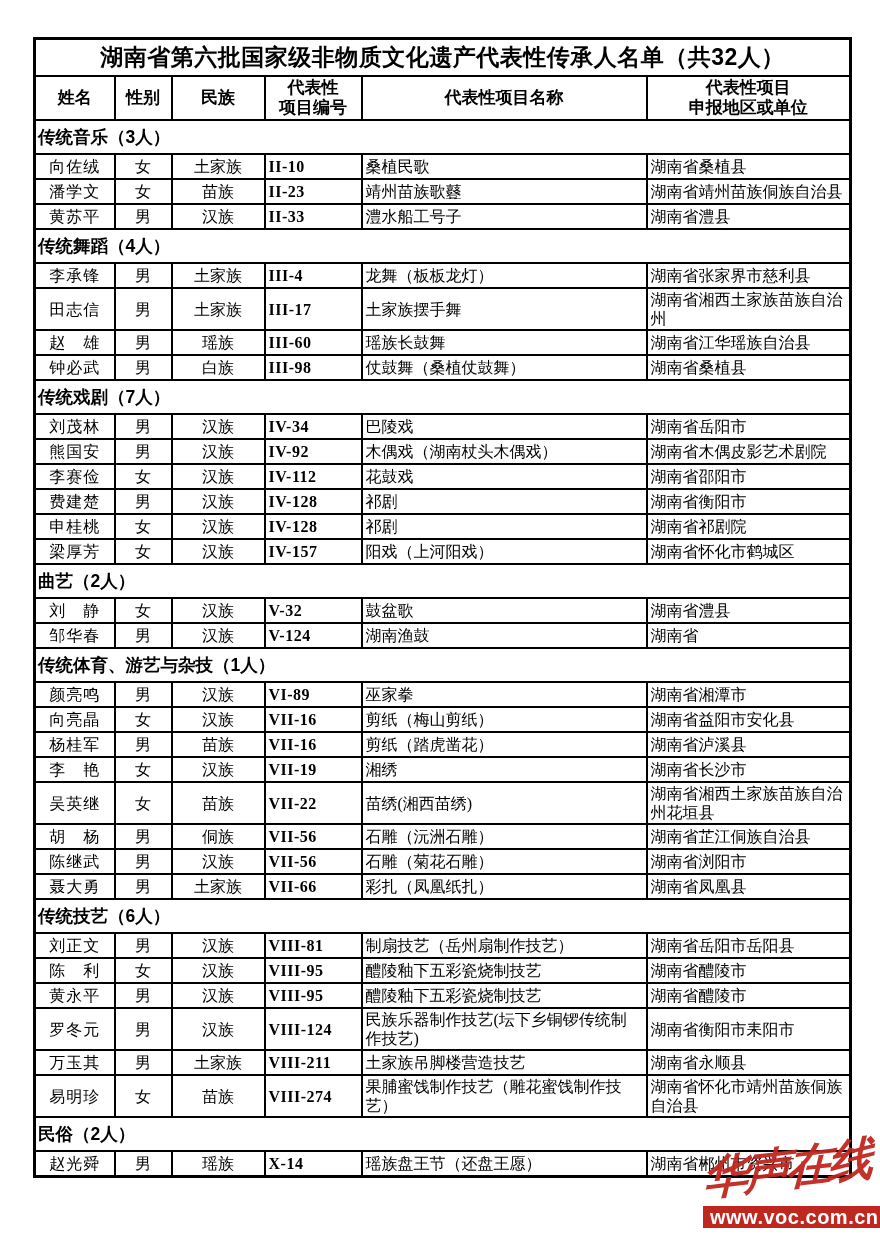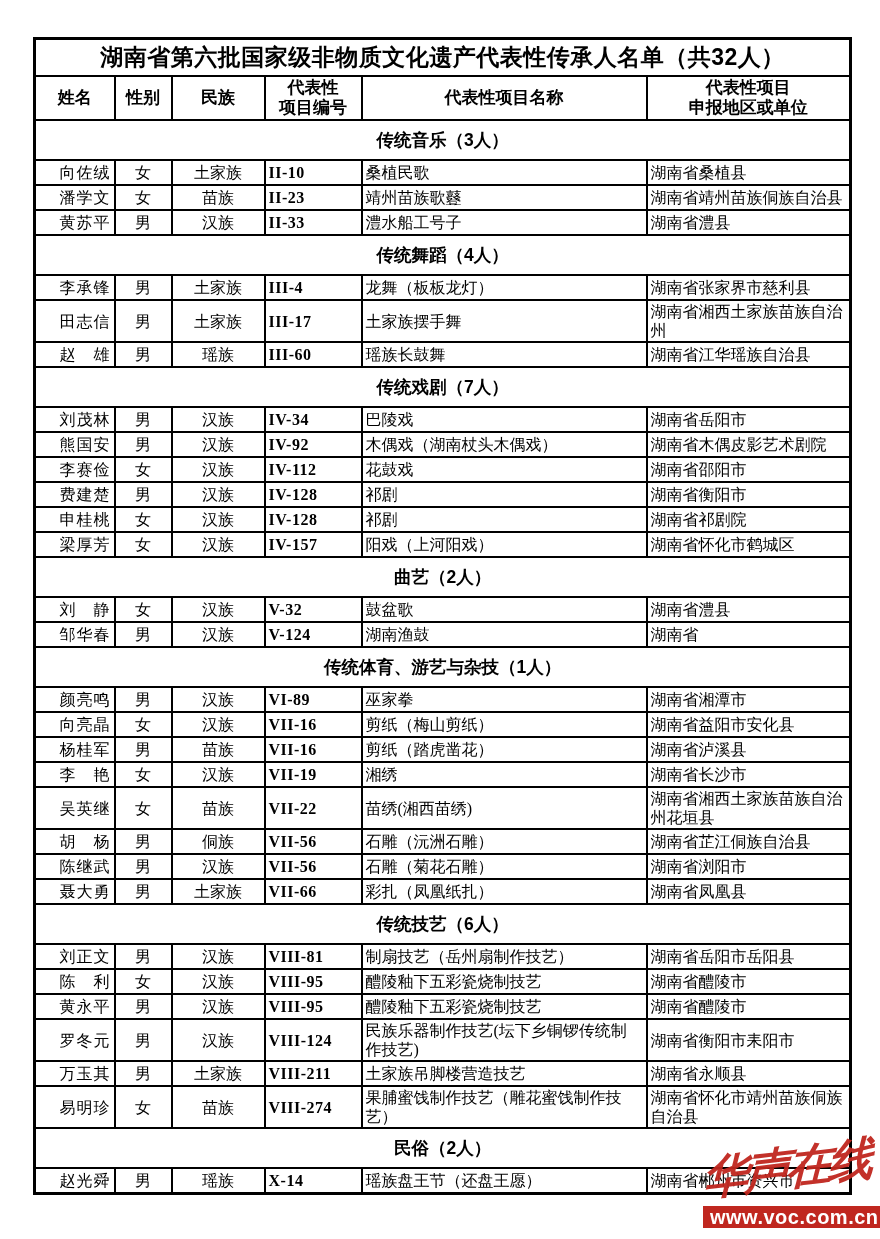--- a/index.html
+++ b/index.html
@@ -42,32 +42,32 @@
     text-align: center;
     white-space: pre-line;
     line-height: 20px;
     height: 44px;
     padding: 1px 2px;
   }
   .section-cell {
     font-family: "Liberation Sans", "DejaVu Sans", sans-serif;
     font-weight: bold;
     font-size: 17.5px;
-    text-align: center;
-    height: 40px;
+    text-align: left;
+    height: 34px;
     line-height: 21px;
-    padding: 0 18px;
+    padding: 0 2px;
   }
   tbody td.data-cell {
     font-size: 16px;
     line-height: 19px;
     height: 25px;
     padding: 1px 3px;
   }
-  td.c0 { text-align: right; padding-left: 5px; letter-spacing: 1px; }
+  td.c0 { text-align: center; padding-left: 5px; letter-spacing: 1px; }
   td.c1, td.c2 { text-align: center; }
   td.c3 {
     text-align: left;
     font-family: "Liberation Serif", "DejaVu Serif", serif;
     font-size: 16px;
     letter-spacing: 0.5px;
     font-weight: bold;
   }
   td.c4, td.c5 { text-align: left; padding-left: 5px; }
 
@@ -181,20 +181,28 @@
       </tr>
       <tr>
         <td class="data-cell c0">赵　雄</td>
         <td class="data-cell c1">男</td>
         <td class="data-cell c2">瑶族</td>
         <td class="data-cell c3">III-60</td>
         <td class="data-cell c4">瑶族长鼓舞</td>
         <td class="data-cell c5">湖南省江华瑶族自治县</td>
       </tr>
       <tr>
+        <td class="data-cell c0">钟必武</td>
+        <td class="data-cell c1">男</td>
+        <td class="data-cell c2">白族</td>
+        <td class="data-cell c3">III-98</td>
+        <td class="data-cell c4">仗鼓舞（桑植仗鼓舞）</td>
+        <td class="data-cell c5">湖南省桑植县</td>
+      </tr>
+      <tr>
         <td colspan="6" class="section-cell">传统戏剧（7人）</td>
       </tr>
       <tr>
         <td class="data-cell c0">刘茂林</td>
         <td class="data-cell c1">男</td>
         <td class="data-cell c2">汉族</td>
         <td class="data-cell c3">IV-34</td>
         <td class="data-cell c4">巴陵戏</td>
         <td class="data-cell c5">湖南省岳阳市</td>
       </tr>

